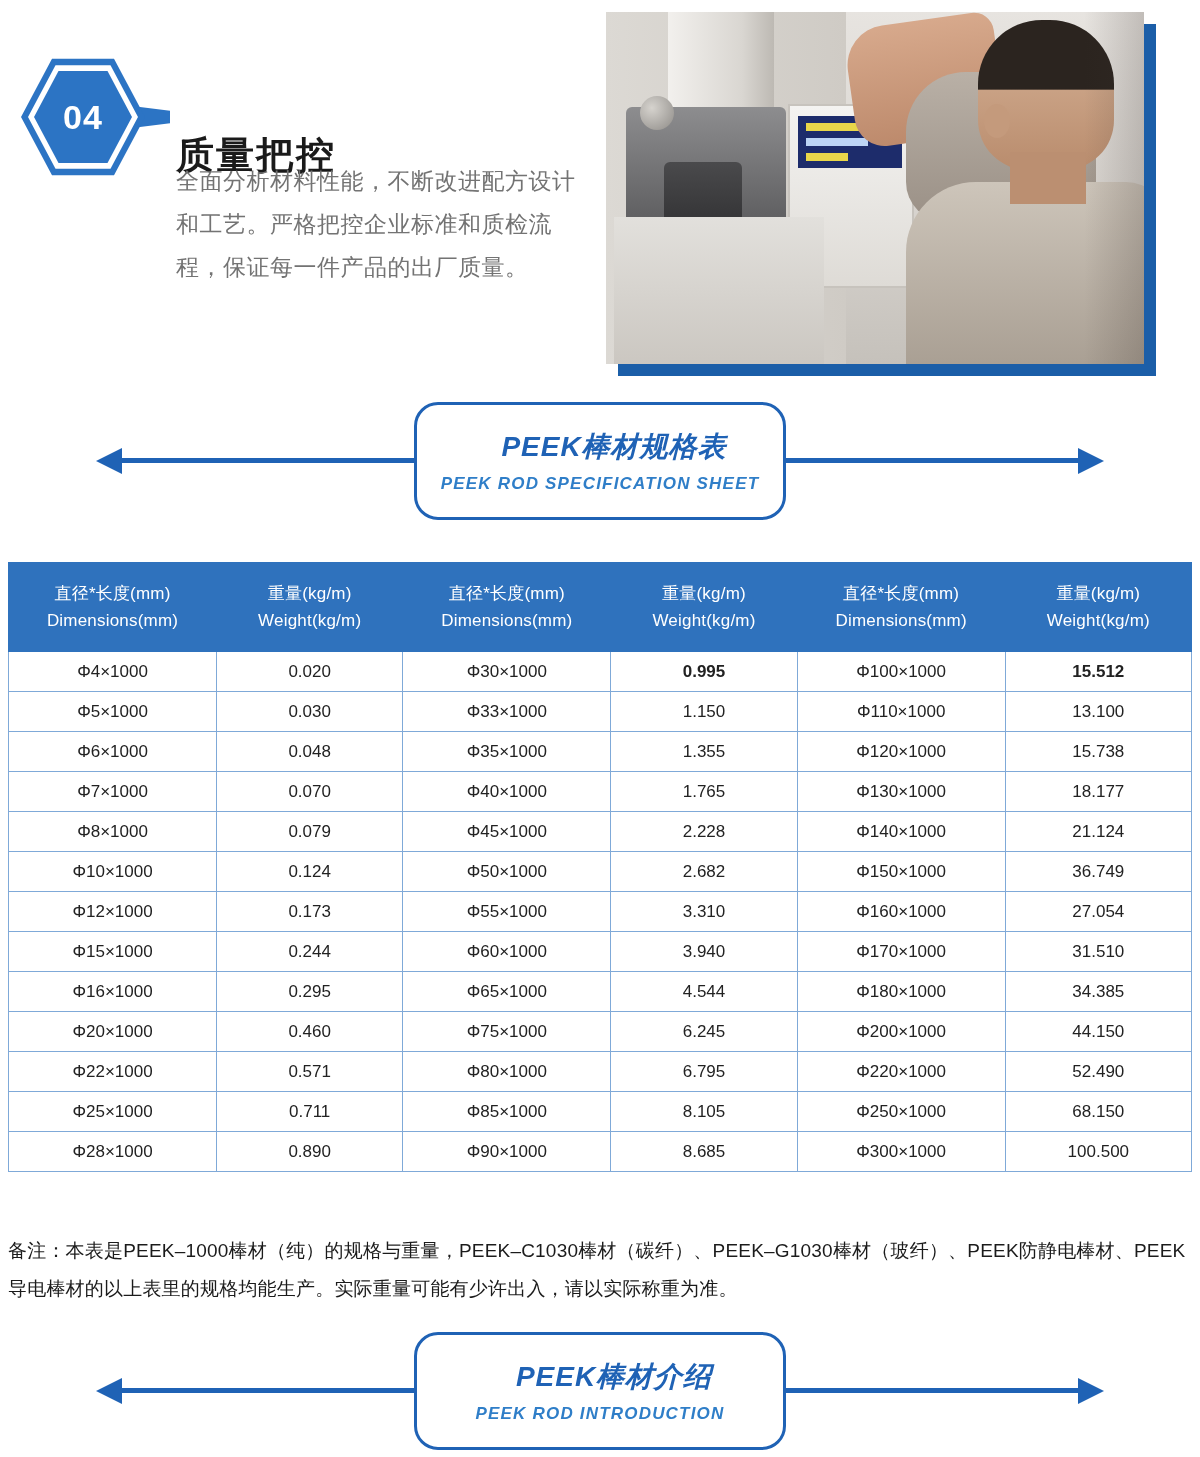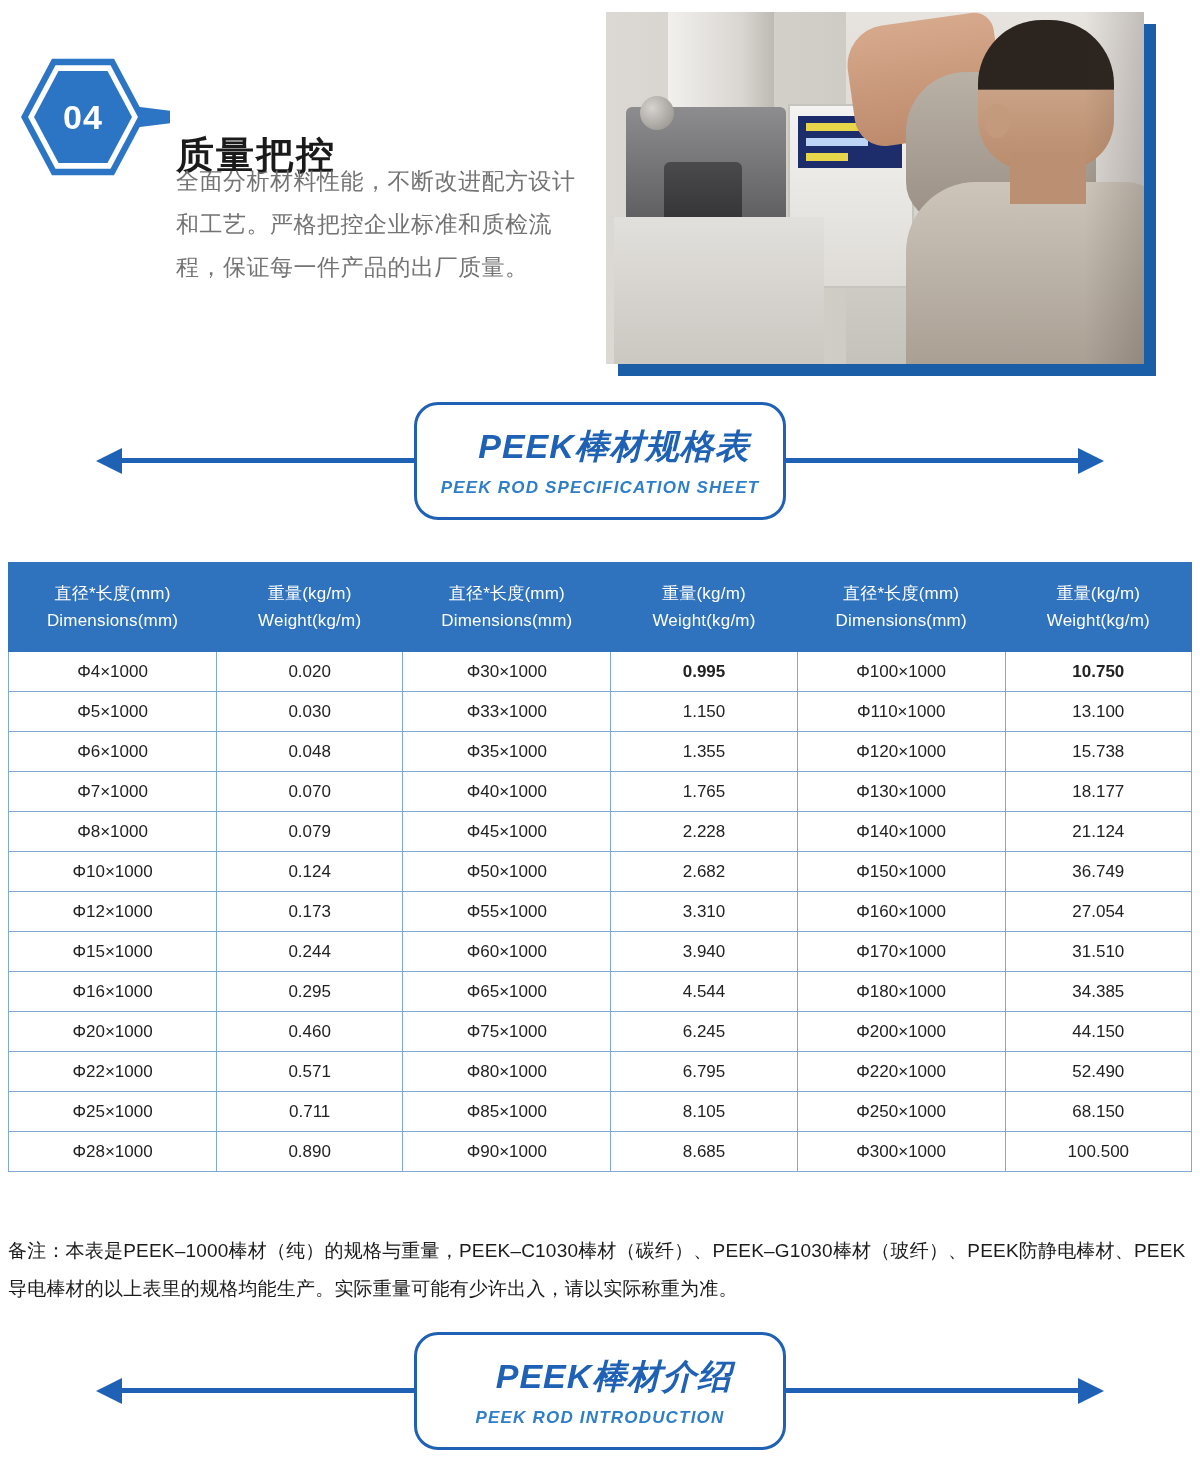--- a/index.html
+++ b/index.html
@@ -244,21 +244,21 @@
     height: 118px;
     border: 3px solid #1f62b5;
     border-radius: 24px;
     background: #ffffff;
     display: flex;
     flex-direction: column;
     align-items: center;
     justify-content: center;
   }
   .banner-cn {
-    font-size: 34px;
+    font-size: 28px;
     font-style: italic;
     font-weight: bold;
     color: #1f62b5;
     letter-spacing: 1px;
     margin-left: 28px;
   }
   .banner-en {
     margin-top: 8px;
     font-size: 17px;
     font-style: italic;
@@ -412,21 +412,21 @@
             </th>
           </tr>
       </thead>
       <tbody id="tbody">
           <tr>
             <td>Φ4×1000</td>
             <td>0.020</td>
             <td>Φ30×1000</td>
             <td class="bold">0.995</td>
             <td>Φ100×1000</td>
-            <td class="bold">10.750</td>
+            <td class="bold">15.512</td>
           </tr>
           <tr>
             <td>Φ5×1000</td>
             <td>0.030</td>
             <td>Φ33×1000</td>
             <td>1.150</td>
             <td>Φ110×1000</td>
             <td>13.100</td>
           </tr>
           <tr>

